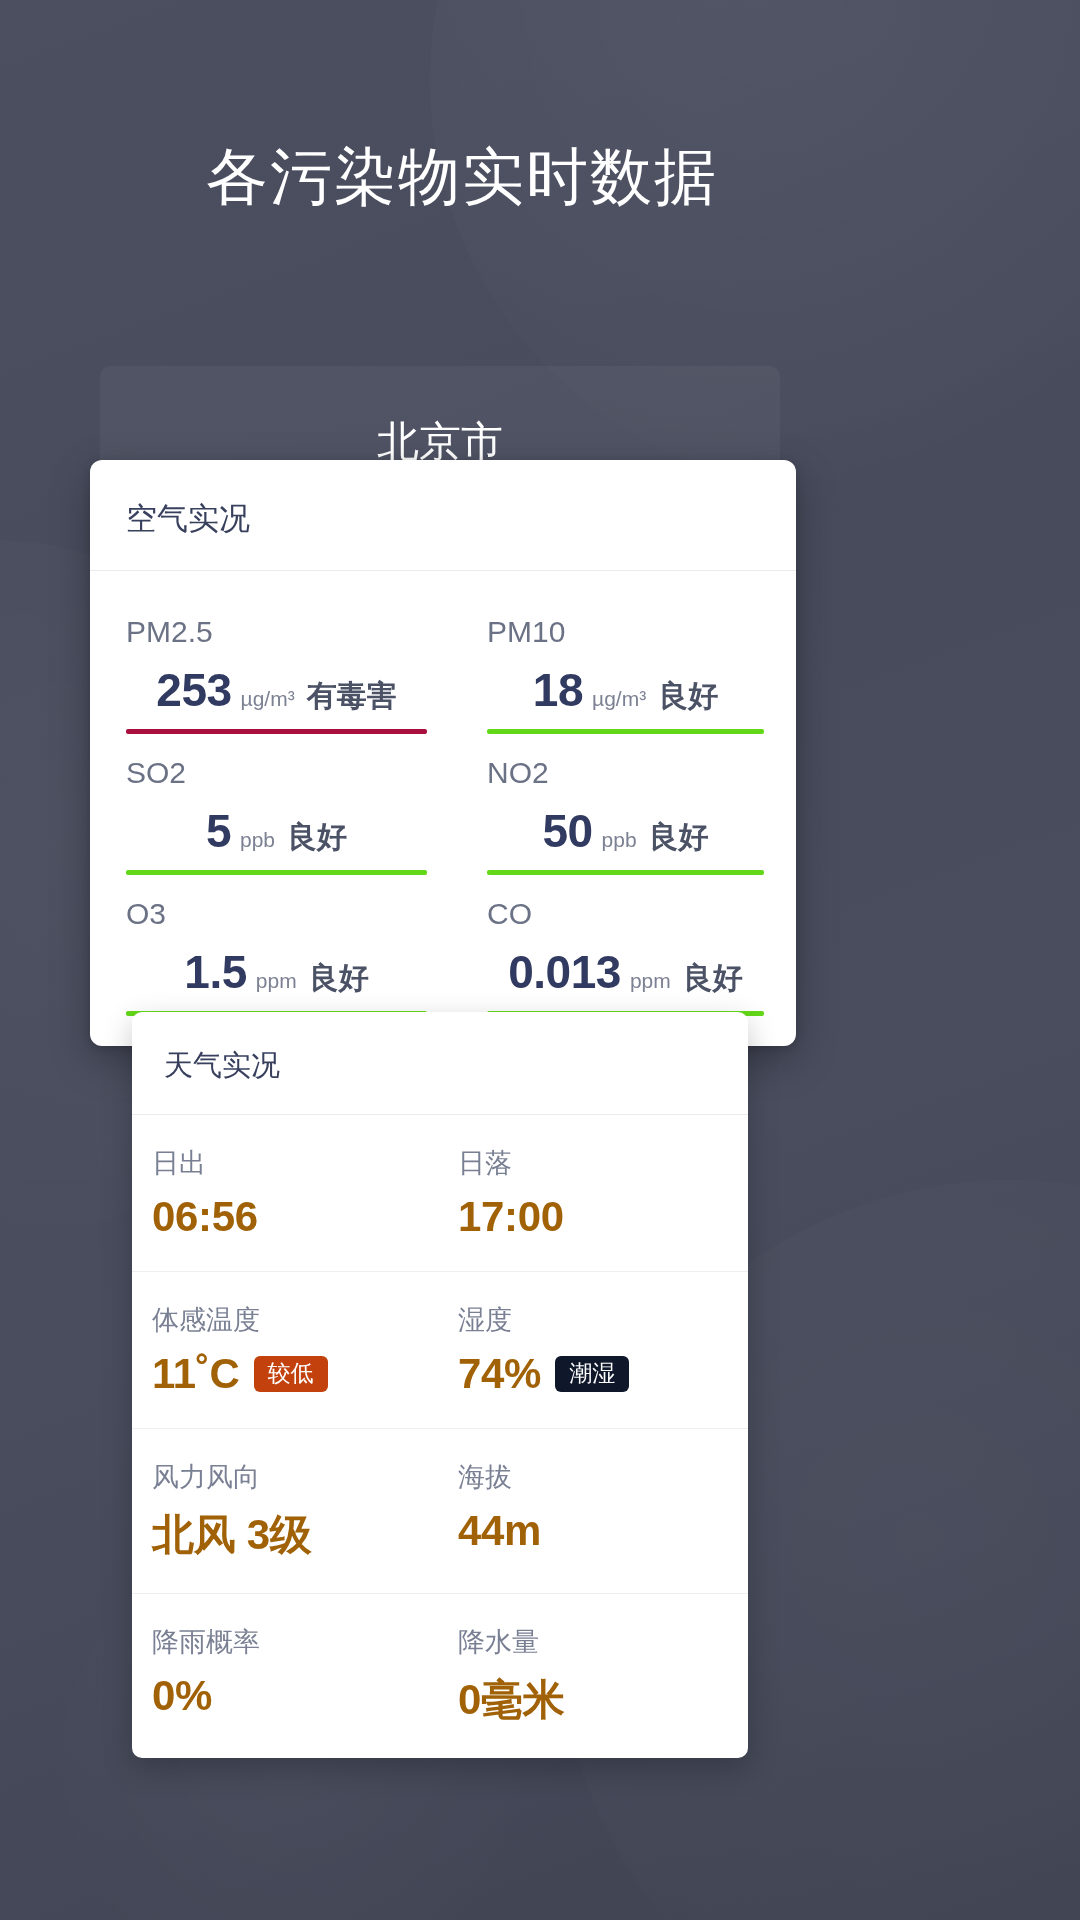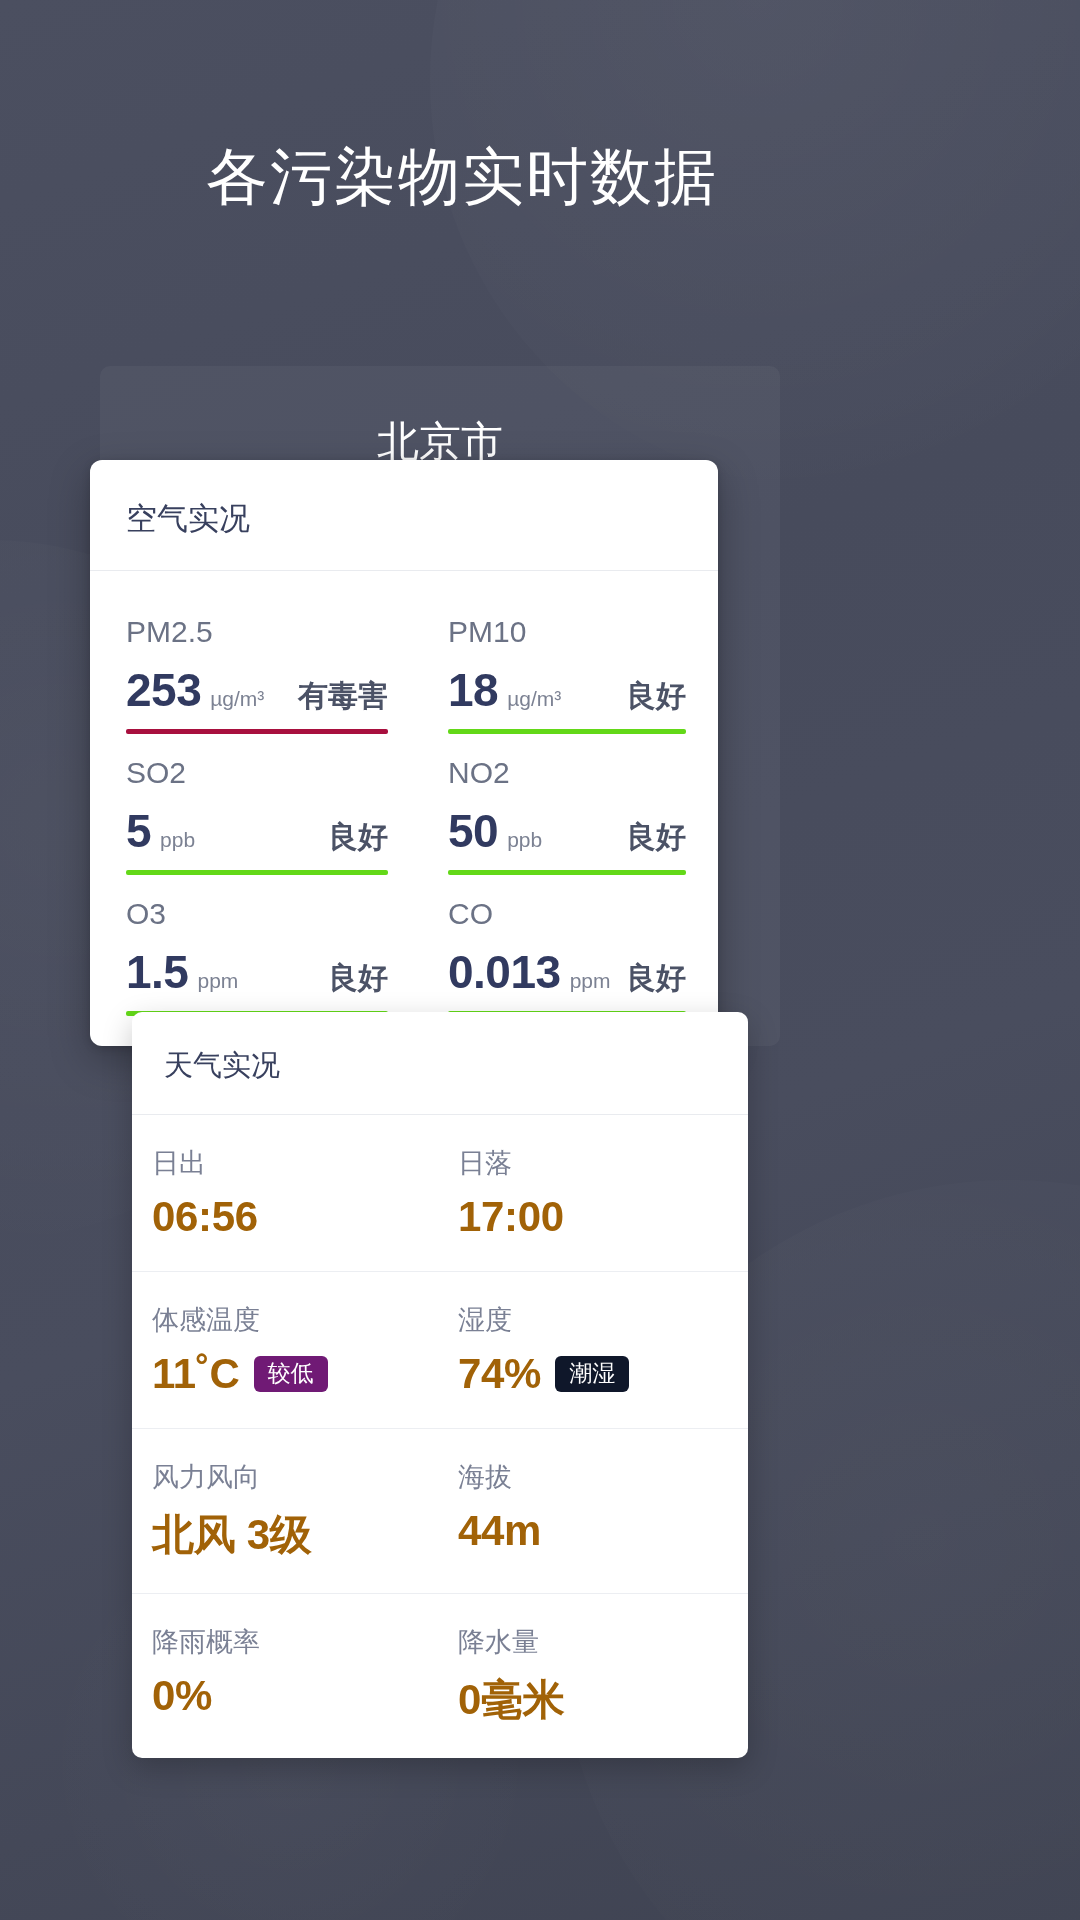--- a/index.html
+++ b/index.html
@@ -64,21 +64,21 @@
     text-align: center;
     color: #ffffff;
     font-size: 42px;
     font-weight: 300;
   }
 
   
   .air-card {
     position: absolute;
     left: 90px; top: 460px;
-    width: 628px;
+    width: 706px;
     background: #ffffff;
     border-radius: 12px;
     box-shadow: 0 14px 40px rgba(0,0,0,0.28), 0 2px 8px rgba(0,0,0,0.15);
     overflow: hidden;
   }
   .air-card-header {
     padding: 38px 36px 30px 36px;
     border-bottom: 1px solid #e9ebef;
   }
   .air-card-header-title {
@@ -100,21 +100,21 @@
   .air-cell:nth-child(even) { padding-left: 44px; padding-right: 0; }
   .air-name {
     color: #6b7285;
     font-size: 30px;
     font-weight: 400;
     margin-bottom: 14px;
   }
   .air-valrow {
     display: flex;
     align-items: baseline;
-    justify-content: space-between;
+    justify-content: center;
     margin-bottom: 12px;
   }
   .air-valgroup { display: flex; align-items: baseline; }
   .air-value {
     color: #313a60;
     font-size: 46px;
     font-weight: 700;
     letter-spacing: -0.5px;
   }
   .air-unit {
@@ -297,21 +297,21 @@
             <div class="weather-valline">
               <span class="weather-value">17:00</span>
             </div>
           </div>
         </div>
         <div class="weather-row">
           <div class="weather-cell">
             <div class="weather-label">体感温度</div>
             <div class="weather-valline">
               <span class="weather-value">11˚C</span>
-              <span class="weather-badge" style="background: #701a75;">较低</span>
+              <span class="weather-badge" style="background: #c2410c;">较低</span>
             </div>
           </div>
           <div class="weather-cell">
             <div class="weather-label">湿度</div>
             <div class="weather-valline">
               <span class="weather-value">74%</span>
               <span class="weather-badge" style="background: #0f172a;">潮湿</span>
             </div>
           </div>
         </div>

